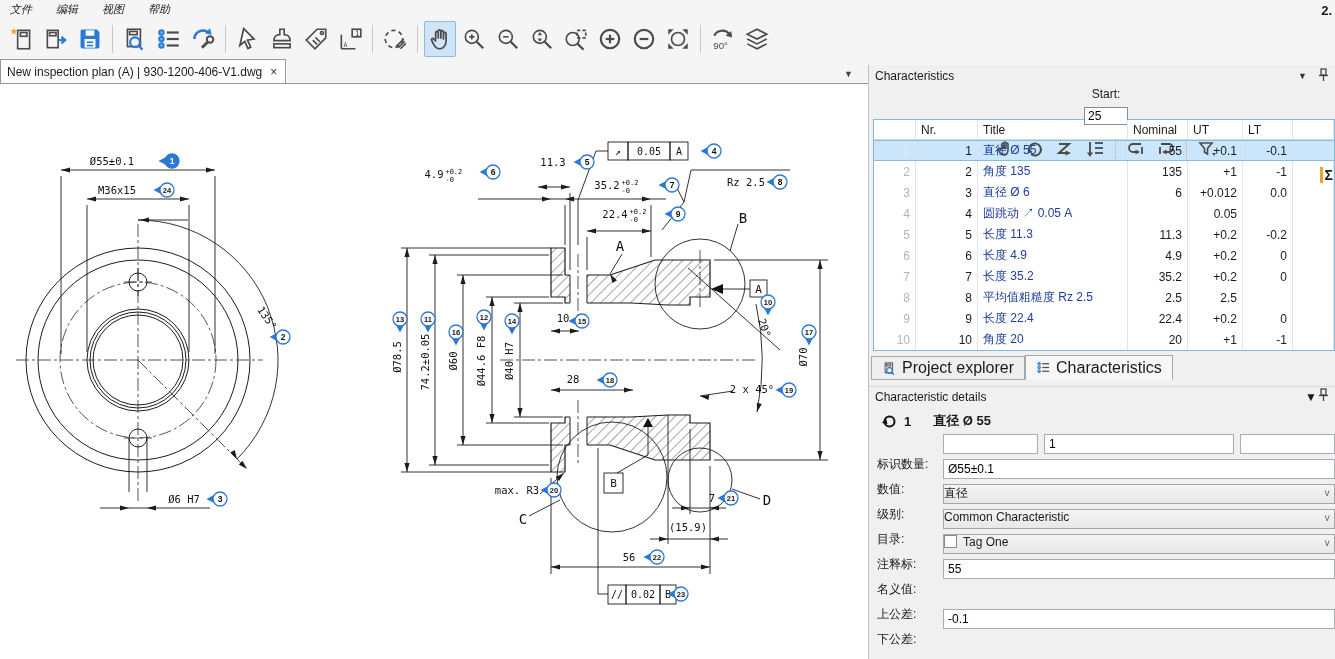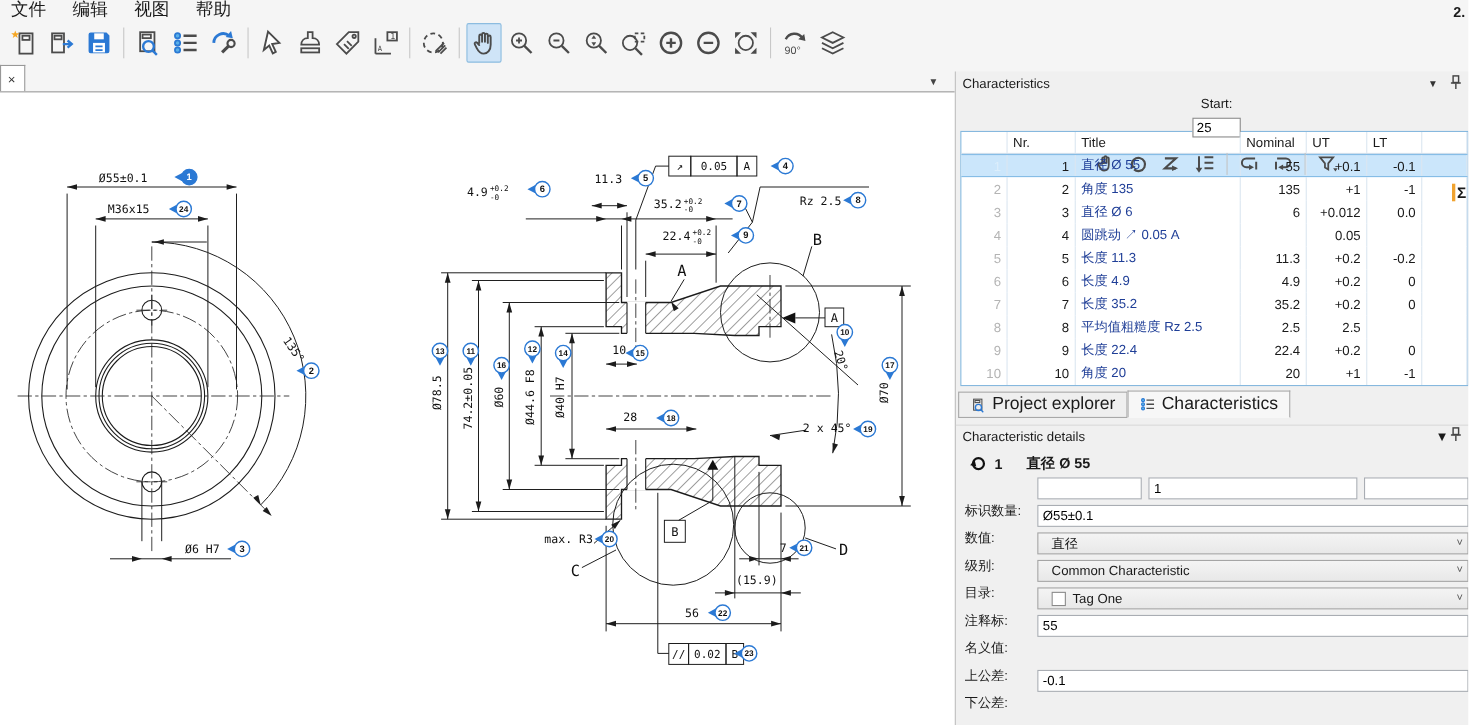--- a/index.html
+++ b/index.html
@@ -2,21 +2,21 @@
 <html><head>
 <meta charset="utf-8">
 <style>
   * { margin:0; padding:0; box-sizing:border-box; }
   html,body { width:1335px; height:659px; overflow:hidden; background:#fff; }
   body { font-family:"Liberation Sans", sans-serif; font-size:12px; color:#1a1a1a; }
   .app { position:relative; width:1335px; height:659px; background:#f5f5f5; overflow:hidden; }
 
   
   .menubar { height:19px; display:flex; align-items:center; padding-left:10px; gap:24px; background:#f5f5f5; }
-  .menu-item { font-size:16px; cursor:default; }
+  .menu-item { font-size:11px; cursor:default;font-style:italic; }
   .version { position:absolute; top:3px; right:3px; font-weight:bold; font-size:13px; }
 
   
   .toolbar { height:40px; display:flex; align-items:center; padding-left:6px; gap:2px; background:#f5f5f5; }
   .tbtn { width:32px; height:36px; display:flex; align-items:center; justify-content:center; border:1px solid transparent; border-radius:2px; }
   .tbtn.active { background:#cfe4f7; border-color:#8cbce0; }
   .tsep { width:1px; height:28px; background:#c8c8c8; margin:0 4px; }
   .tbtn svg { display:block; }
 
   
@@ -60,21 +60,21 @@
   
   .dhead { height:20px; display:flex; align-items:center; padding:0 6px; font-size:12px; margin-top:6px; border-top:1px solid #d9d9d9; }
   .dtitle { display:flex; align-items:center; gap:8px; padding:6px 0 4px 12px; font-weight:bold; font-size:13px; }
   .dtitle .num { font-size:13px; }
   .form { padding-left:8px; }
   .frow { display:flex; align-items:center; height:20px; margin-bottom:5px; }
   .flabel { width:66px; font-size:12px; flex:none;margin-top:40px; }
   .fin { height:20px; border:1px solid #a9adb3; background:#fff; font-size:12px; padding:1px 4px; font-family:"Liberation Sans",sans-serif; }
   .fin.w1 { width:95px; } .fin.w2 { width:200px; margin-left:6px; } .fin.w3 { width:95px; margin-left:6px; }
   .fin.full { width:392px; }
-  .fsel { width:464px; height:20px; border:1px solid #a5a5a5; background:linear-gradient(#f4f4f4,#e8e8e8); display:flex; align-items:center; padding:0 12px; position:relative; font-size:12px; }
+  .fsel { width:464px; height:20px; border:1px solid #a5a5a5; background:linear-gradient(#f4f4f4,#e8e8e8); display:flex; align-items:flex-start; padding:0 0; position:relative; font-size:12px; }
   .fsel .chev { position:absolute; right:4px; top:3px; font-size:10px; color:#555; }
   .radio { display:flex; align-items:center; gap:5px; margin-right:14px; font-size:12px; }
   .rdot { width:13px; height:13px; border:1px solid #8a8a8a; border-radius:50%; background:#fff; position:relative; }
   .rdot.on::after { content:""; position:absolute; left:3px; top:3px; width:5px; height:5px; border-radius:50%; background:#444; }
   .cbox { width:13px; height:13px; border:1px solid #8a8a8a; background:#fff; margin-right:6px; flex:none; }
 </style>
 </head>
 <body>
 
 <div class="app">
@@ -246,20 +246,21 @@
         <svg width="26" height="28" viewBox="0 0 24 24" fill="none" stroke="#4b4b4b" stroke-width="1.5">
           <path d="M12 3l9 4.5L12 12 3 7.5z"></path>
           <path d="M3 12l9 4.5 9-4.5"></path>
           <path d="M3 16.5L12 21l9-4.5"></path>
         </svg>
       </div>
     </div>
 
   <div class="tabbar">
     <div class="doc-tab">
+      <span>New inspection plan (A) | 930-1200-406-V1.dwg</span>
       <span class="close">×</span>
     </div>
     <div class="tab-menu-btn">▼</div>
   </div>
 
   <div class="main">
 
     <div class="canvas">
       <svg id="dwg" width="868" height="577" viewBox="0 82 868 577" xmlns="http://www.w3.org/2000/svg">
           <defs>

